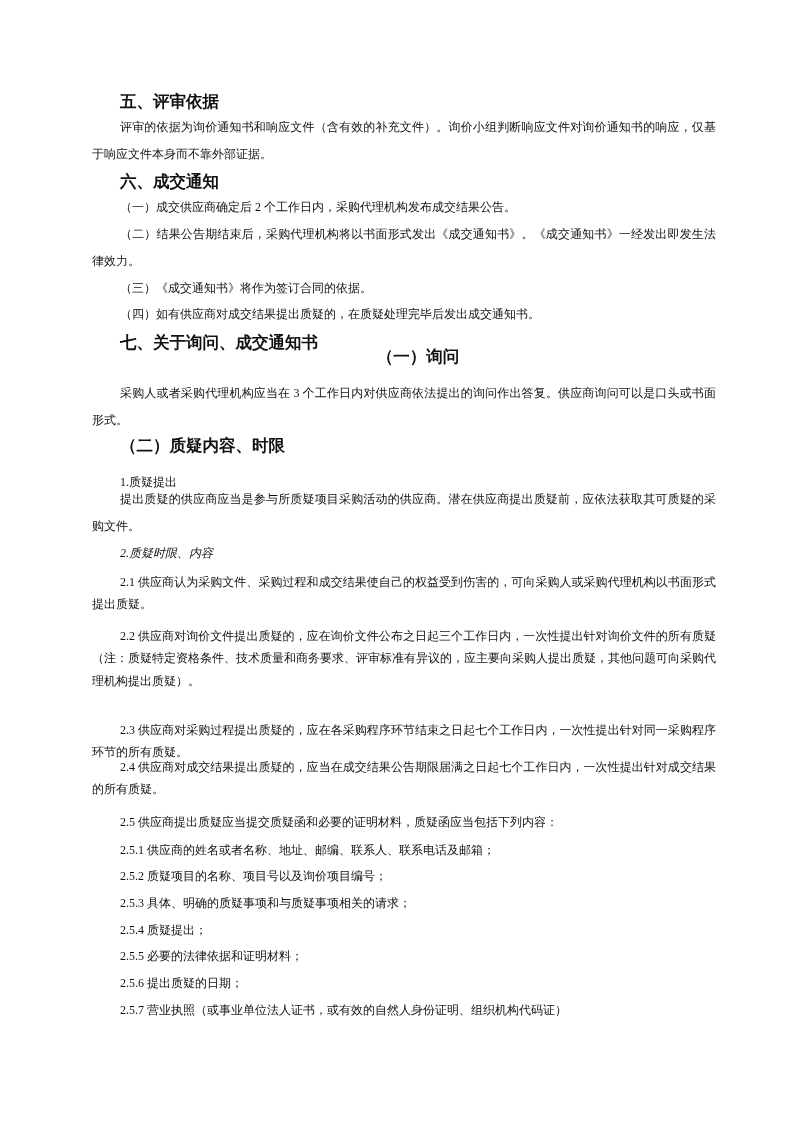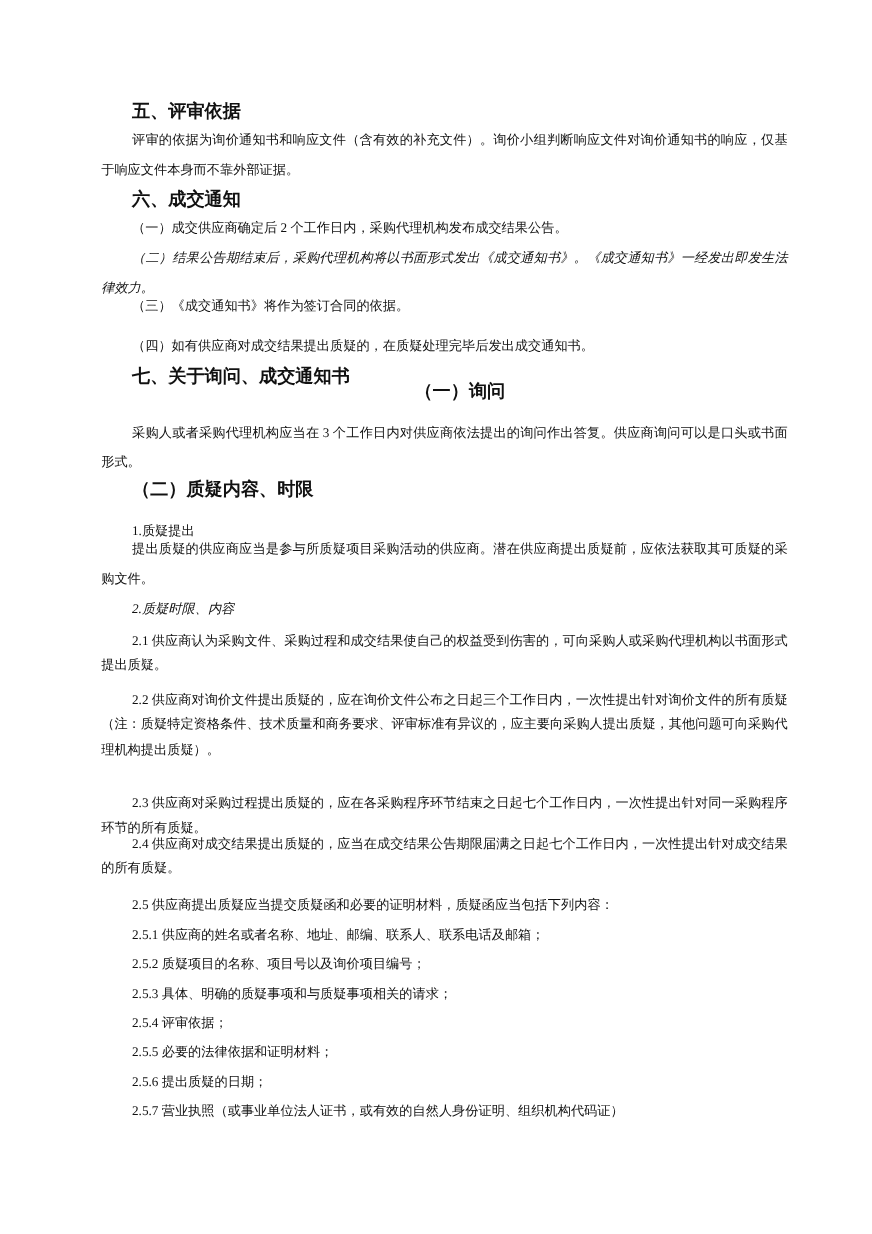--- a/index.html
+++ b/index.html
@@ -35,36 +35,36 @@
 </style>
 </head>
 <body>
 
 <div class="page">
   <div id="content">
       <div class="para heading" style="top: 88px; line-height: 27px;">五、评审依据</div>
       <div class="para" style="top: 114px; line-height: 27px;">评审的依据为询价通知书和响应文件（含有效的补充文件）。询价小组判断响应文件对询价通知书的响应，仅基于响应文件本身而不靠外部证据。</div>
       <div class="para heading" style="top: 168px; line-height: 27px;">六、成交通知</div>
       <div class="para" style="top: 194px; line-height: 27px;">（一）成交供应商确定后 2 个工作日内，采购代理机构发布成交结果公告。</div>
-      <div class="para" style="top: 221px; line-height: 27px; font-style: italic;">（二）结果公告期结束后，采购代理机构将以书面形式发出《成交通知书》。《成交通知书》一经发出即发生法律效力。</div>
-      <div class="para" style="top: 265px; line-height: 27px;">（三）《成交通知书》将作为签订合同的依据。</div>
+      <div class="para" style="top: 221px; line-height: 27px;">（二）结果公告期结束后，采购代理机构将以书面形式发出《成交通知书》。《成交通知书》一经发出即发生法律效力。</div>
+      <div class="para" style="top: 275px; line-height: 27px;">（三）《成交通知书》将作为签订合同的依据。</div>
       <div class="para" style="top: 301px; line-height: 27px;">（四）如有供应商对成交结果提出质疑的，在质疑处理完毕后发出成交通知书。</div>
       <div class="para heading" style="top: 329px; line-height: 27px;">七、关于询问、成交通知书</div>
       <div class="para heading" style="top: 343px; line-height: 27px; text-align: center;">（一）询问</div>
       <div class="para" style="top: 380px; line-height: 27px;">采购人或者采购代理机构应当在 3 个工作日内对供应商依法提出的询问作出答复。供应商询问可以是口头或书面形式。</div>
       <div class="para heading" style="top: 432px; line-height: 27px;">（二）质疑内容、时限</div>
       <div class="para" style="top: 469px; line-height: 27px;">1.质疑提出</div>
       <div class="para" style="top: 486px; line-height: 27px; font-family: Liberation Serif, serif;">提出质疑的供应商应当是参与所质疑项目采购活动的供应商。潜在供应商提出质疑前，应依法获取其可质疑的采购文件。</div>
       <div class="para" style="top: 540px; line-height: 27px; font-style: italic;">2.质疑时限、内容</div>
       <div class="para" style="top: 571px; line-height: 22.4px;">2.1 供应商认为采购文件、采购过程和成交结果使自己的权益受到伤害的，可向采购人或采购代理机构以书面形式提出质疑。</div>
       <div class="para" style="top: 625px; line-height: 22.4px;">2.2 供应商对询价文件提出质疑的，应在询价文件公布之日起三个工作日内，一次性提出针对询价文件的所有质疑（注：质疑特定资格条件、技术质量和商务要求、评审标准有异议的，应主要向采购人提出质疑，其他问题可向采购代理机构提出质疑）。</div>
       <div class="para" style="top: 719px; line-height: 22.4px;">2.3 供应商对采购过程提出质疑的，应在各采购程序环节结束之日起七个工作日内，一次性提出针对同一采购程序环节的所有质疑。</div>
       <div class="para" style="top: 756px; line-height: 22.4px;">2.4 供应商对成交结果提出质疑的，应当在成交结果公告期限届满之日起七个工作日内，一次性提出针对成交结果的所有质疑。</div>
       <div class="para" style="top: 811px; line-height: 22.4px;">2.5 供应商提出质疑应当提交质疑函和必要的证明材料，质疑函应当包括下列内容：</div>
       <div class="para" style="top: 839px; line-height: 22.4px;">2.5.1 供应商的姓名或者名称、地址、邮编、联系人、联系电话及邮箱；</div>
       <div class="para" style="top: 865px; line-height: 22.4px;">2.5.2 质疑项目的名称、项目号以及询价项目编号；</div>
       <div class="para" style="top: 892px; line-height: 22.4px;">2.5.3 具体、明确的质疑事项和与质疑事项相关的请求；</div>
-      <div class="para" style="top: 919px; line-height: 22.4px;">2.5.4 评审依据；</div>
+      <div class="para" style="top: 919px; line-height: 22.4px;">2.5.4 质疑提出；</div>
       <div class="para" style="top: 945px; line-height: 22.4px;">2.5.5 必要的法律依据和证明材料；</div>
       <div class="para" style="top: 972px; line-height: 22.4px;">2.5.6 提出质疑的日期；</div>
       <div class="para" style="top: 999px; line-height: 22.4px;">2.5.7 营业执照（或事业单位法人证书，或有效的自然人身份证明、组织机构代码证）</div>
     </div>
 </div>
 
 </body></html>

